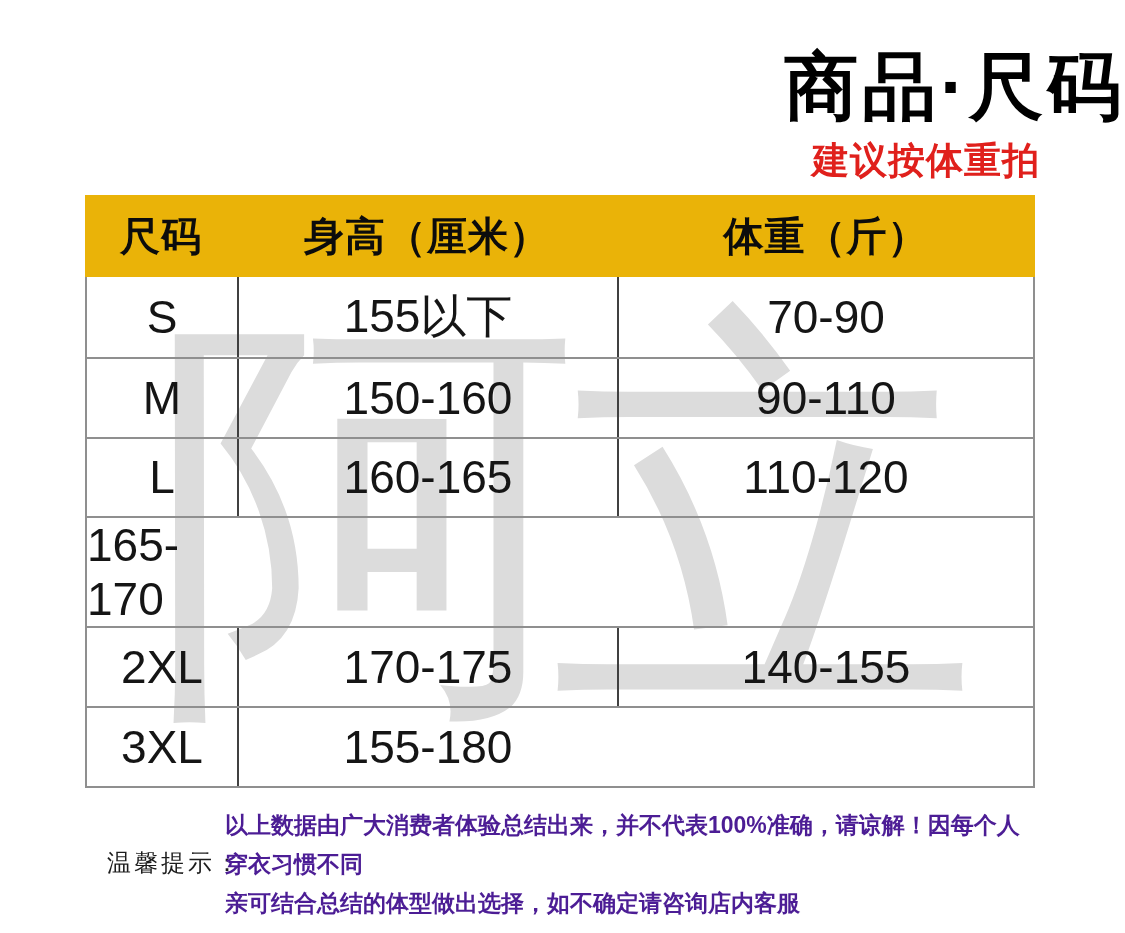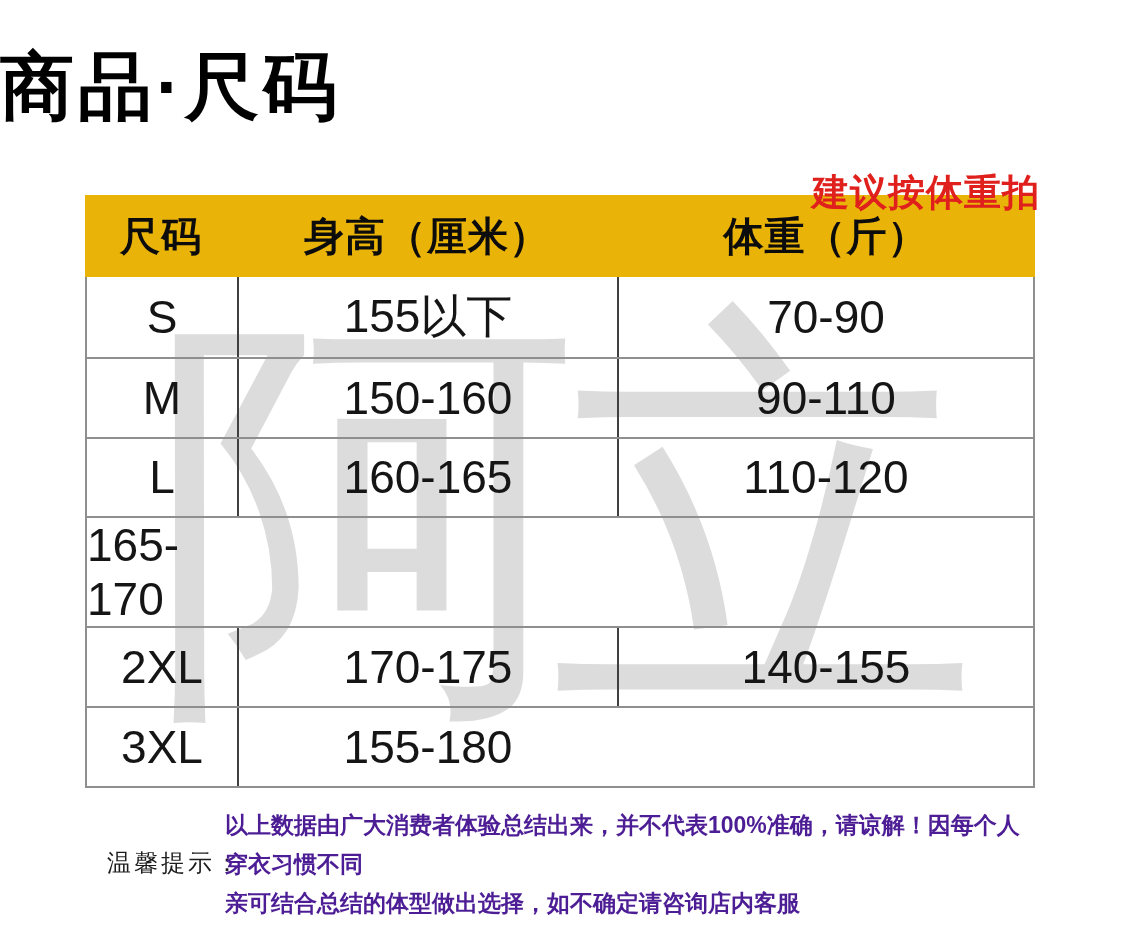--- a/index.html
+++ b/index.html
@@ -18,36 +18,35 @@
     letter-spacing:-30px;
     color:#dcdcdc;
     z-index:0;
     white-space:nowrap;
     user-select:none;
   }
   .page-title {
     position:absolute;
     top:38px; left:0;
     width:1125px;
-    text-align:left;
+    text-align:right;
     font-size:74px;
     font-weight:900;
     letter-spacing:4px;
     color:#000000;
     z-index:2;
   }
   .advice {
     position:absolute;
     top:136px; right:85px;
     font-size:37px;
     font-weight:700;
     color:#e0201c;
     letter-spacing:1px;
     z-index:2;
-    margin-top:32px;
   }
   .size-table {
     position:absolute;
     left:85px; top:195px;
     width:950px; height:593px;
     z-index:1;
   }
   .thead {
     height:82px;
     background:#eab308;

